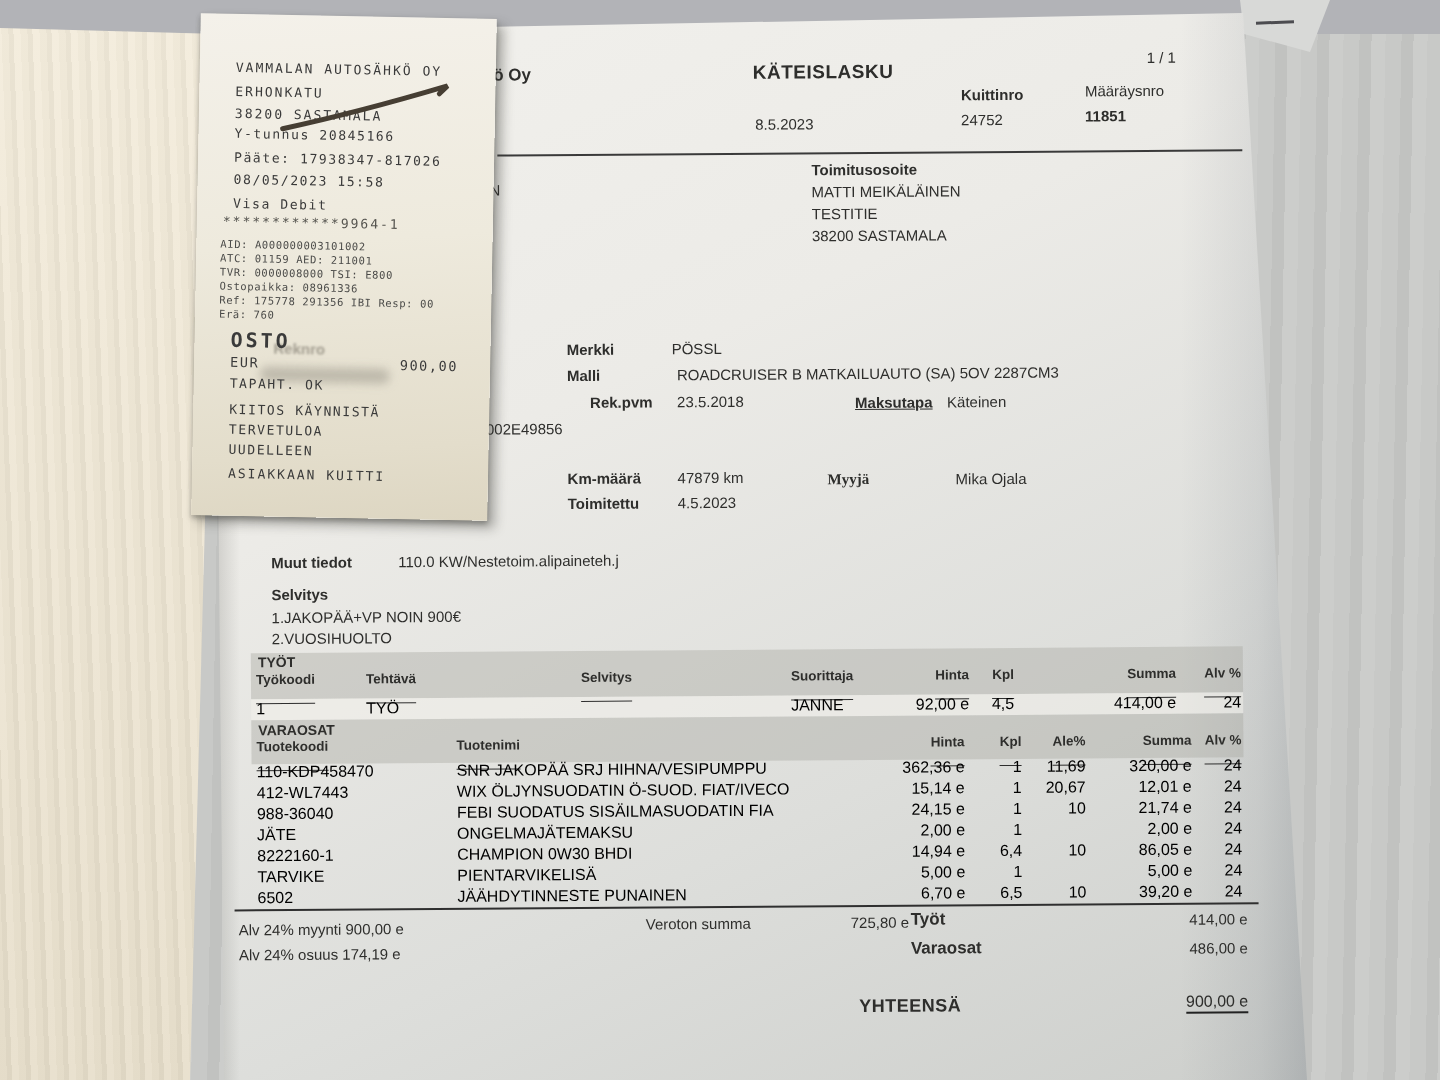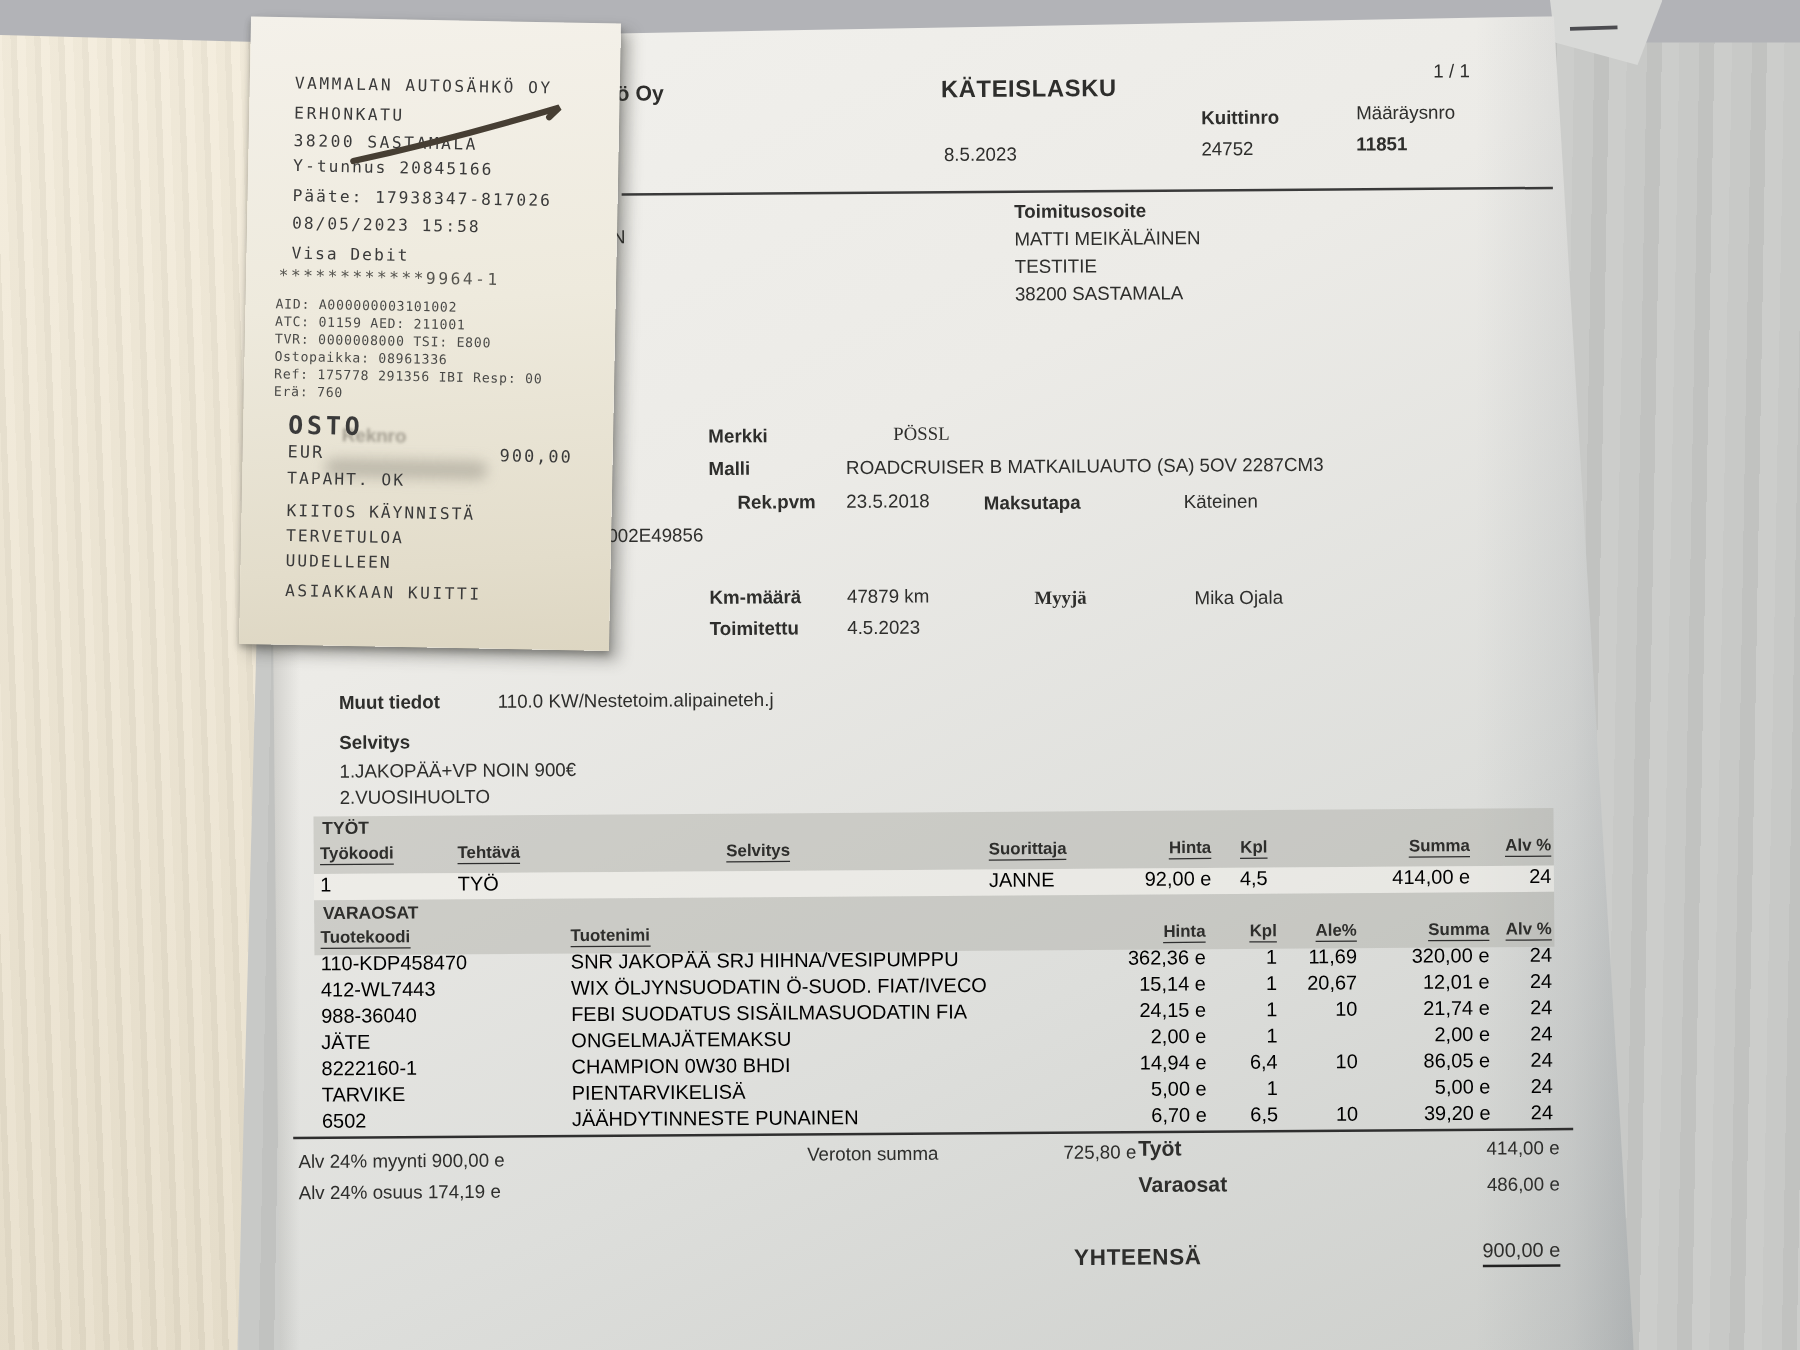--- a/index.html
+++ b/index.html
@@ -37,21 +37,21 @@
   .rule{background:#3a3a3a;}
 
   
   .band{background:rgba(170,169,162,.42);}
   .rowstrip{background:rgba(242,241,235,.55);}
   .tgrid{display:grid;align-items:center;color:#2e2e2c;font-size:13.5px;}
   .tyot-cols{grid-template-columns:110px 215px 210px 80px 98px 45px 162px 65px;}
   .vara-cols{grid-template-columns:200px 415px 93px 57px 64px 106px 50px;}
   .c{white-space:nowrap;overflow:visible;}
   .r{text-align:right;}
-  .hu{display:inline-block;border-bottom:1.5px solid #2e2e2e;padding-bottom:1px;}
+  .hu{display:inline-block;border-bottom:1.5px solid #2e2e2e;padding-bottom:16px;}
   .vrow{display:grid;grid-template-columns:200px 415px 93px 57px 64px 106px 50px;height:21px;align-items:center;}
   .trow{display:grid;grid-template-columns:110px 215px 210px 80px 98px 45px 162px 65px;height:21px;align-items:center;}
 
   .total-underline{border-bottom:2px solid #222;padding-bottom:2px;}
 
   
   .receipt{left:196px;top:16px;width:296px;height:502px;transform:rotate(1.1deg);
     background:linear-gradient(175deg,#f4f1ea 0%,#eeeadd 45%,#e3ddcb 85%,#ddd6c2 100%);
     box-shadow:7px 7px 12px rgba(55,55,50,.40),0 3px 5px rgba(55,55,50,.35);
     color:#3a3a3a;font-family:"DejaVu Sans Mono",monospace;}
@@ -90,26 +90,26 @@
       <div class="abs inv b nw" style="left:1088px;top:110px;">11851</div>
       <div class="abs rule" style="left:500px;top:153px;width:745px;height:2px;"></div>
 
       <div class="abs inv b nw" style="left:814px;top:162px;">Toimitusosoite</div>
       <div class="abs inv nw" style="left:814px;top:184px;">MATTI MEIKÄLÄINEN</div>
       <div class="abs inv nw" style="left:814px;top:206px;">TESTITIE</div>
       <div class="abs inv nw" style="left:814px;top:228px;">38200 SASTAMALA</div>
       <div class="abs inv nw" style="left:492px;top:180px;">N</div>
 
       <div class="abs inv b nw" style="left:568px;top:340px;">Merkki</div>
-      <div class="abs inv nw" style="left:716px;top:340px;font-family:Liberation Serif, serif;">PÖSSL</div>
+      <div class="abs inv nw" style="left:673px;top:340px;">PÖSSL</div>
       <div class="abs inv b nw" style="left:568px;top:366px;">Malli</div>
       <div class="abs inv nw" style="left:678px;top:366px;">ROADCRUISER B MATKAILUAUTO (SA) 5OV 2287CM3</div>
       <div class="abs inv b nw" style="left:568px;top:393px;margin-left:23px;">Rek.pvm</div>
       <div class="abs inv nw" style="left:678px;top:393px;">23.5.2018</div>
-      <div class="abs inv b nw" style="left:788px;top:395px;">Maksutapa</div>
+      <div class="abs inv b nw" style="left:856px;top:395px;text-decoration:underline;">Maksutapa</div>
       <div class="abs inv nw" style="left:948px;top:395px;">Käteinen</div>
       <div class="abs inv nw" style="left:470px;top:419px;">00002E49856</div>
       <div class="abs inv nw" style="left:477px;top:446px;">y</div>
       <div class="abs inv b nw" style="left:568px;top:469px;">Km-määrä</div>
       <div class="abs inv nw" style="left:678px;top:469px;">47879 km</div>
       <div class="abs inv b nw" style="left:828px;top:472px;font-family:Liberation Serif, serif;">Myyjä</div>
       <div class="abs inv nw" style="left:956px;top:472px;">Mika Ojala</div>
       <div class="abs inv b nw" style="left:568px;top:494px;">Toimitettu</div>
       <div class="abs inv nw" style="left:678px;top:494px;">4.5.2023</div>
       <div class="abs inv b ghost nw" style="left:262px;top:492px;">Valmis</div>

